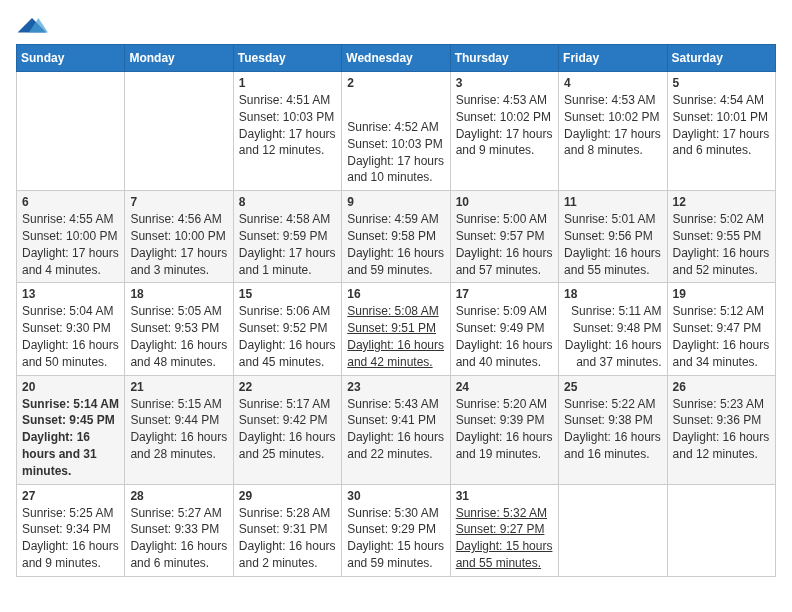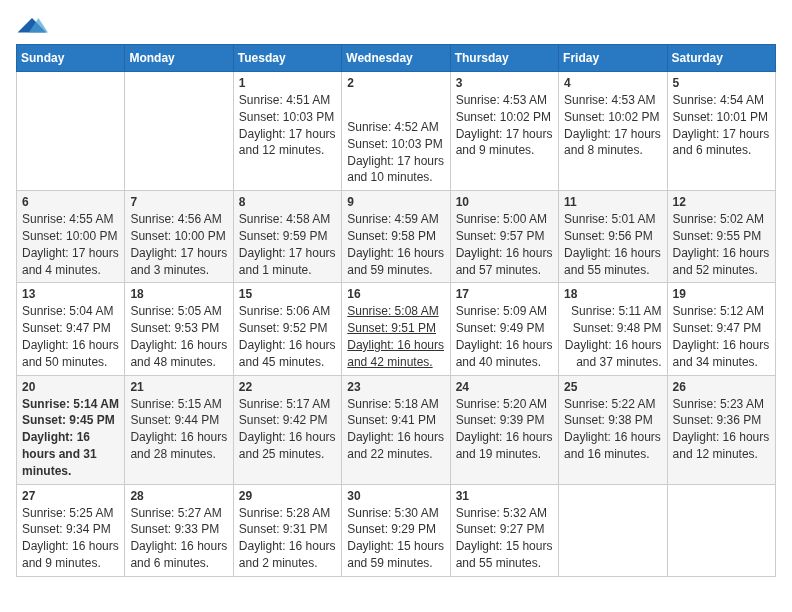--- a/index.html
+++ b/index.html
@@ -198,21 +198,21 @@
           <span class="day-number">12</span>
           <div class="day-info" style="white-space: pre-line;">Sunrise: 5:02 AM
 Sunset: 9:55 PM
 Daylight: 16 hours and 52 minutes.</div>
         </td>
       </tr>
       <tr>
         <td>
           <span class="day-number">13</span>
           <div class="day-info" style="white-space: pre-line;">Sunrise: 5:04 AM
-Sunset: 9:47 PM
+Sunset: 9:30 PM
 Daylight: 16 hours and 50 minutes.</div>
         </td>
         <td>
           <span class="day-number">18</span>
           <div class="day-info" style="white-space: pre-line;">Sunrise: 5:05 AM
 Sunset: 9:53 PM
 Daylight: 16 hours and 48 minutes.</div>
         </td>
         <td>
           <span class="day-number">15</span>
@@ -259,21 +259,21 @@
 Daylight: 16 hours and 28 minutes.</div>
         </td>
         <td>
           <span class="day-number">22</span>
           <div class="day-info" style="white-space: pre-line;">Sunrise: 5:17 AM
 Sunset: 9:42 PM
 Daylight: 16 hours and 25 minutes.</div>
         </td>
         <td>
           <span class="day-number">23</span>
-          <div class="day-info" style="white-space: pre-line;">Sunrise: 5:18 AM
+          <div class="day-info" style="white-space: pre-line;">Sunrise: 5:43 AM
 Sunset: 9:41 PM
 Daylight: 16 hours and 22 minutes.</div>
         </td>
         <td>
           <span class="day-number">24</span>
           <div class="day-info" style="white-space: pre-line;">Sunrise: 5:20 AM
 Sunset: 9:39 PM
 Daylight: 16 hours and 19 minutes.</div>
         </td>
         <td>
@@ -309,21 +309,21 @@
 Daylight: 16 hours and 2 minutes.</div>
         </td>
         <td>
           <span class="day-number">30</span>
           <div class="day-info" style="white-space: pre-line;">Sunrise: 5:30 AM
 Sunset: 9:29 PM
 Daylight: 15 hours and 59 minutes.</div>
         </td>
         <td>
           <span class="day-number">31</span>
-          <div class="day-info" style="white-space: pre-line;">Sunrise: 5:32 AM
+          <div class="day-info" style="white-space: pre-line; text-decoration: underline;">Sunrise: 5:32 AM
 Sunset: 9:27 PM
 Daylight: 15 hours and 55 minutes.</div>
         </td>
         <td class="empty-cell"></td>
         <td class="empty-cell"></td>
       </tr>
     </tbody>
 </table>
 
 </body></html>

